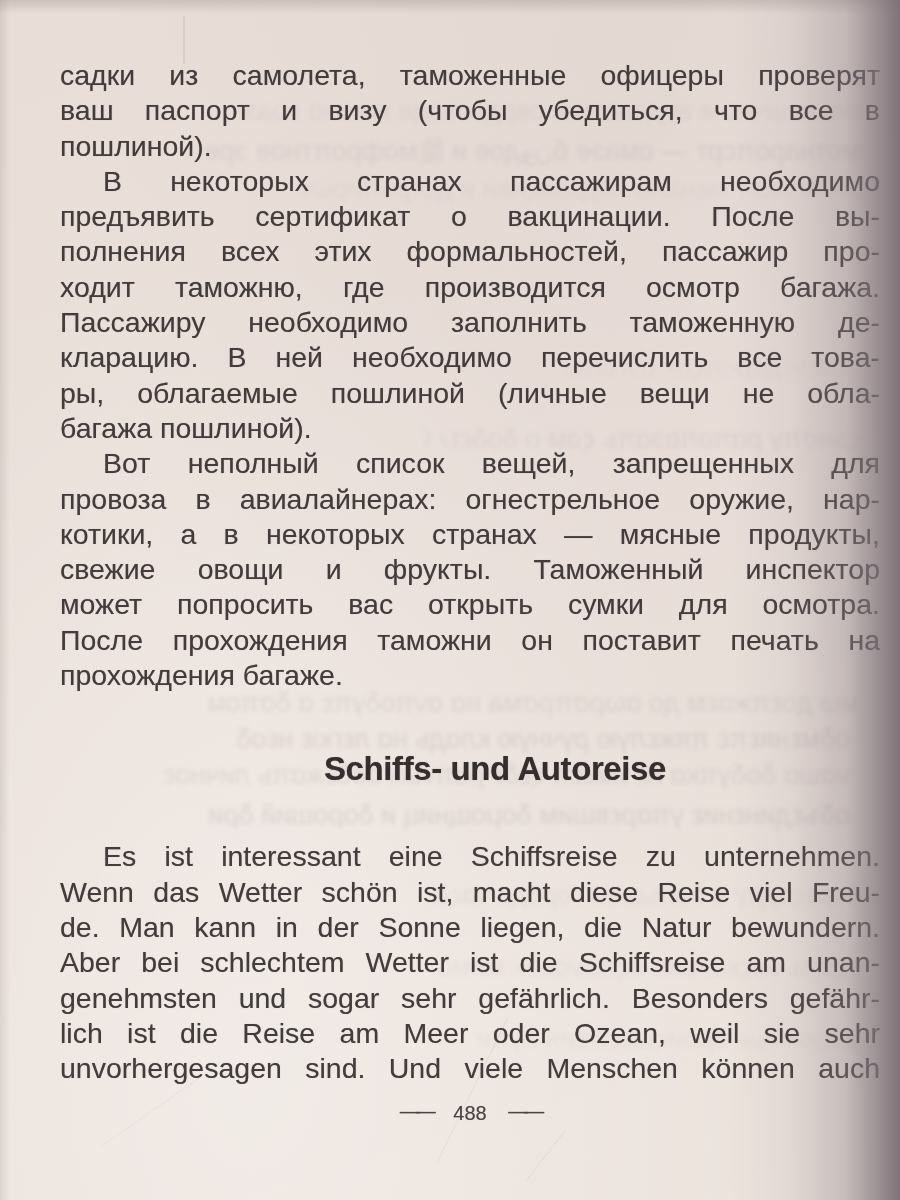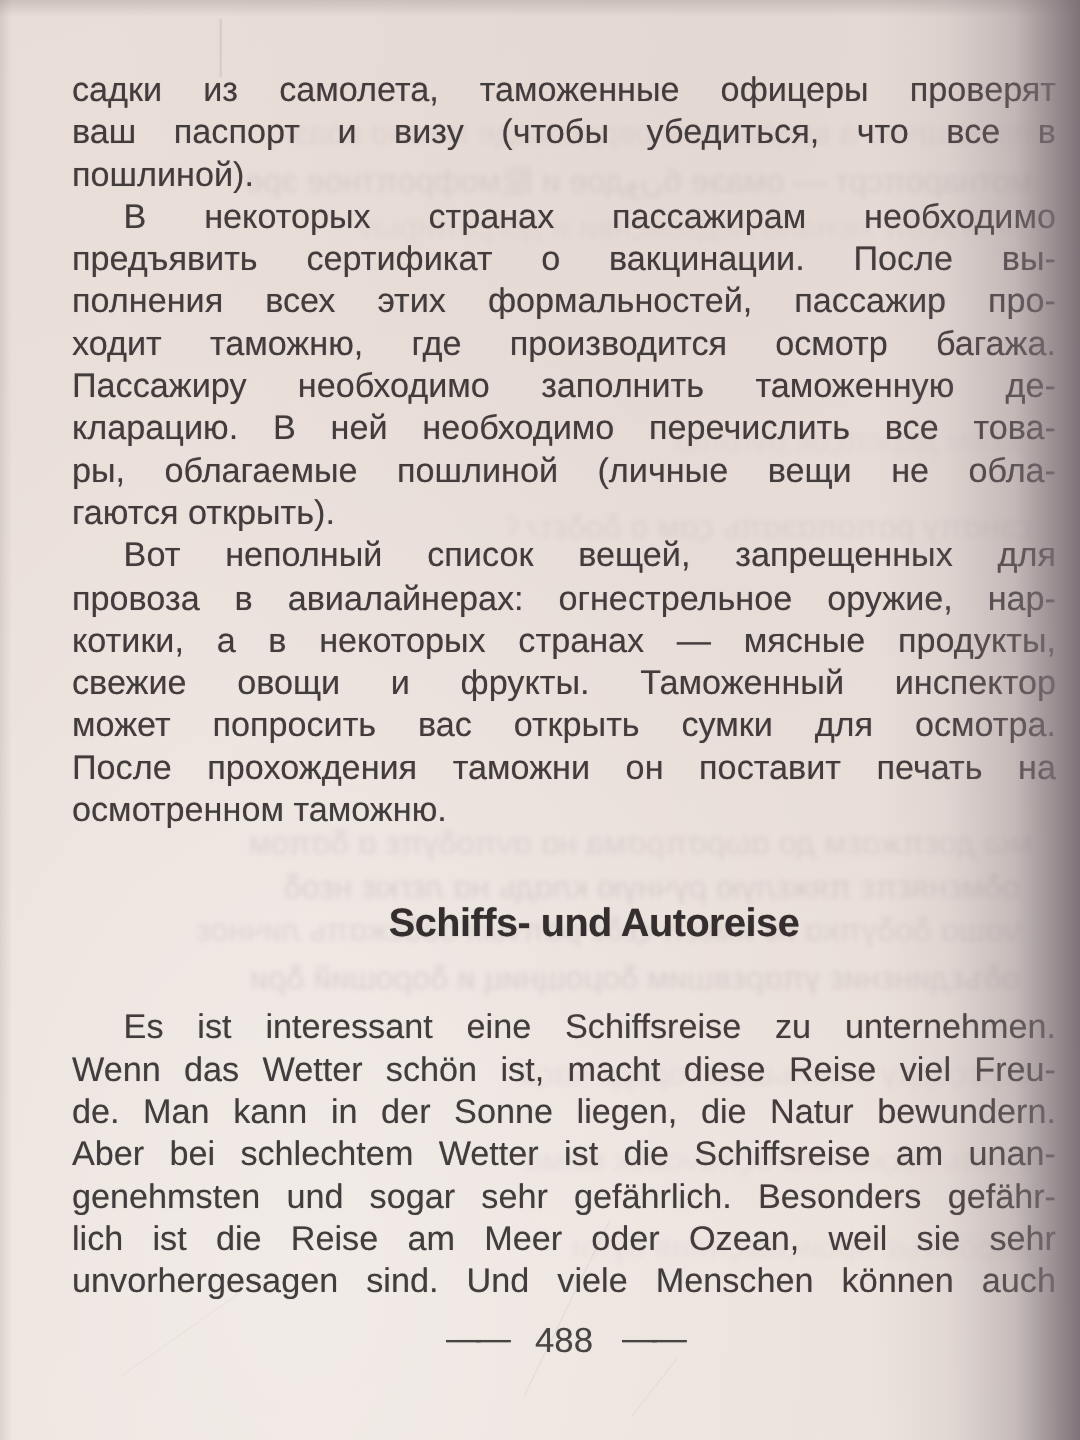--- a/index.html
+++ b/index.html
@@ -21,21 +21,21 @@
   .line.ind{text-indent:43px;}
   .heading{
     margin-top:56px;height:40px;line-height:40px;text-align:center;
     font-weight:bold;font-size:33px;letter-spacing:-0.4px;color:#342e2f;
     transform:translateX(25px);
     text-shadow:0 0 0.8px rgba(52,46,47,0.5);
   }
   .block-ge{margin-top:50px;}
   .footer{
     position:absolute;left:60px;top:1102px;width:820px;z-index:2;
-    text-align:center;font-size:29px;color:#4a4344;
+    text-align:center;font-size:20px;color:#4a4344;
     text-shadow:0 0 0.7px rgba(74,67,68,0.4);
   }
   .footer .dash{letter-spacing:-4px;position:relative;top:-2px;}
   .footer .num{margin:0 16px;}
   .ghost{
     position:absolute;z-index:1;color:#8f8288;filter:blur(2.3px);
     transform:scaleX(-1);font-size:27px;white-space:nowrap;overflow:hidden;
     pointer-events:none;line-height:30px;
   }
   .shadow-right{
@@ -71,28 +71,28 @@
         <div class="line j">садки из самолета, таможенные офицеры проверят</div>
         <div class="line j">ваш паспорт и визу (чтобы убедиться, что все в</div>
         <div class="line">пошлиной).</div>
         <div class="line j ind">В некоторых странах пассажирам необходимо</div>
         <div class="line j">предъявить сертификат о вакцинации. После вы-</div>
         <div class="line j">полнения всех этих формальностей, пассажир про-</div>
         <div class="line j">ходит таможню, где производится осмотр багажа.</div>
         <div class="line j">Пассажиру необходимо заполнить таможенную де-</div>
         <div class="line j">кларацию. В ней необходимо перечислить все това-</div>
         <div class="line j">ры, облагаемые пошлиной (личные вещи не обла-</div>
-        <div class="line">гаются открыть).</div>
+        <div class="line">багажа пошлиной).</div>
         <div class="line j ind">Вот неполный список вещей, запрещенных для</div>
         <div class="line j">провоза в авиалайнерах: огнестрельное оружие, нар-</div>
         <div class="line j">котики, а в некоторых странах — мясные продукты,</div>
         <div class="line j">свежие овощи и фрукты. Таможенный инспектор</div>
         <div class="line j">может попросить вас открыть сумки для осмотра.</div>
         <div class="line j">После прохождения таможни он поставит печать на</div>
-        <div class="line">осмотренном таможню.</div>
+        <div class="line">прохождения багаже.</div>
       </div>
     <div class="heading">Schiffs- und Autoreise</div>
     <div class="block-ge">
         <div class="line j ind">Es ist interessant eine Schiffsreise zu unternehmen.</div>
         <div class="line j">Wenn das Wetter schön ist, macht diese Reise viel Freu-</div>
         <div class="line j">de. Man kann in der Sonne liegen, die Natur bewundern.</div>
         <div class="line j">Aber bei schlechtem Wetter ist die Schiffsreise am unan-</div>
         <div class="line j">genehmsten und sogar sehr gefährlich. Besonders gefähr-</div>
         <div class="line j">lich ist die Reise am Meer oder Ozean, weil sie sehr</div>
         <div class="line j">unvorhergesagen sind. Und viele Menschen können auch</div>

